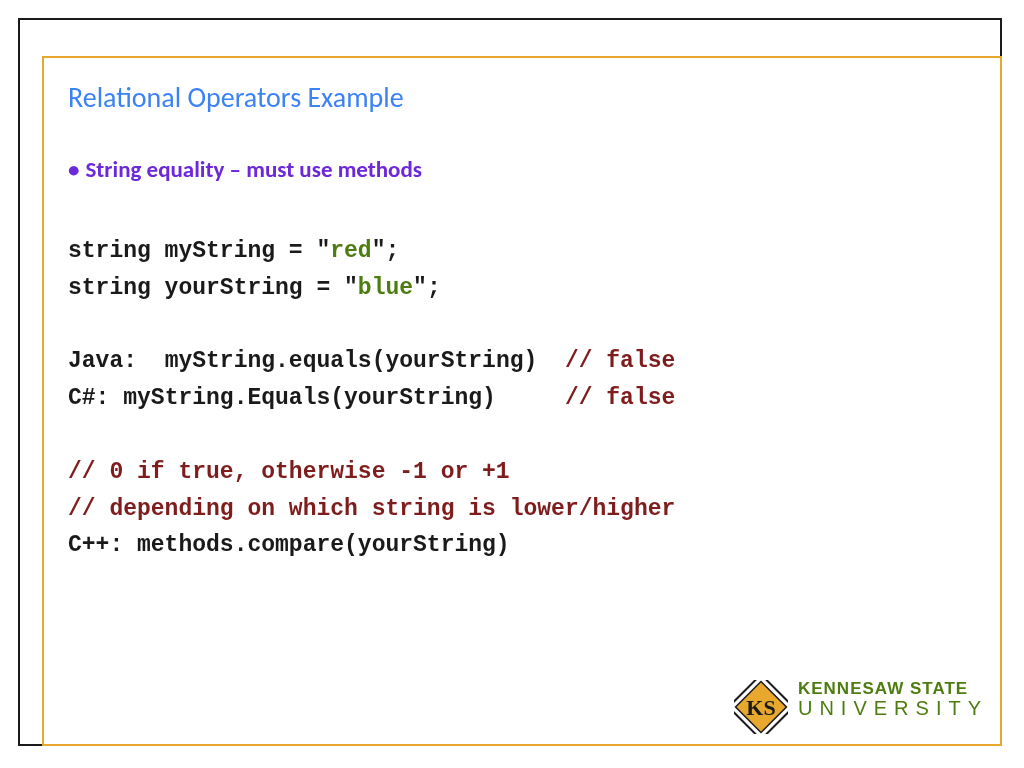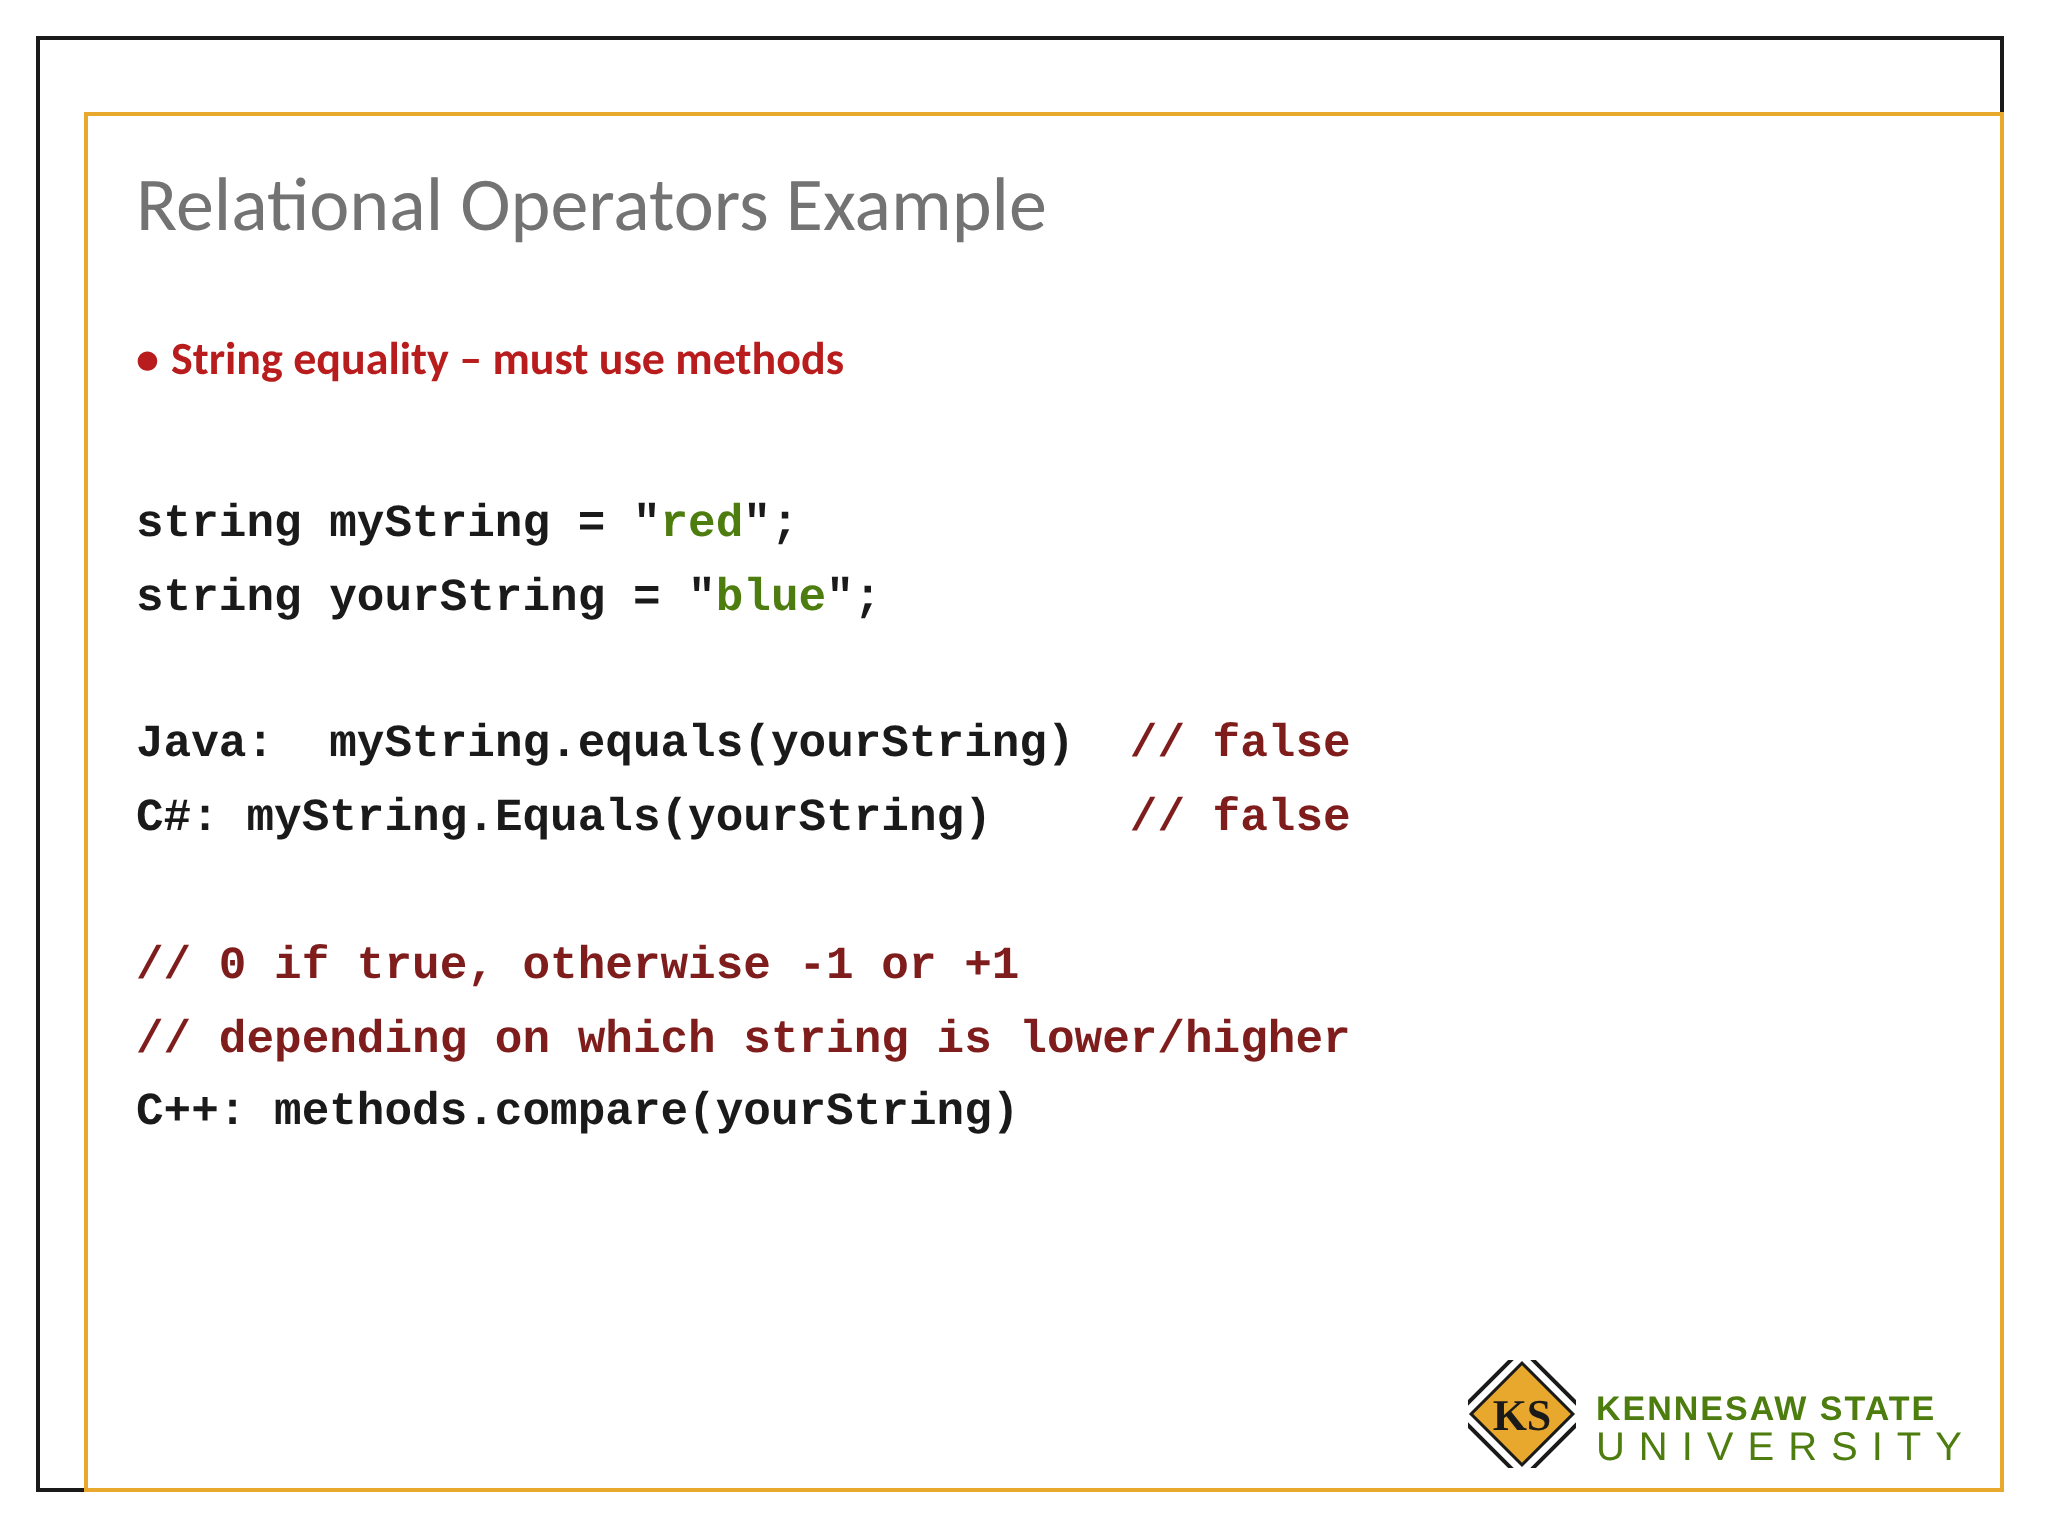--- a/index.html
+++ b/index.html
@@ -29,30 +29,30 @@
     border: 2px solid #e8a82e;
     box-sizing: border-box;
   }
   .content {
     position: absolute;
     left: 68px;
     top: 80px;
     width: 900px;
   }
   .title {
-    font-size: 38px;
+    font-size: 28px;
     font-weight: 400;
-    color: #737373;
+    color: #3b82f6;
     margin: 0 0 40px 0;
     font-family: "Segoe UI Light", "Segoe UI", Calibri, Arial, sans-serif;
   }
   .bullet-line {
     font-size: 23px;
     font-weight: 700;
-    color: #b91c1c;
+    color: #6d28d9;
     margin: 0 0 50px 0;
   }
   .bullet-dot {
     margin-right: 6px;
   }
   .code-block {
     font-family: "Courier New", Courier, monospace;
     font-size: 23px;
     font-weight: 700;
     line-height: 1.6;
@@ -60,21 +60,21 @@
     white-space: pre;
   }
   .str-lit { color: #4d7c0f; }
   .comment { color: #7f1d1d; }
   .black-code { color: #1a1a1a; }
   .logo {
     position: absolute;
     right: 36px;
     bottom: 34px;
     display: flex;
-    align-items: flex-end;
+    align-items: flex-start;
     gap: 10px;
   }
   .logo-mark {
     width: 54px;
     height: 54px;
   }
   .logo-text {
     display: flex;
     flex-direction: column;
     line-height: 1;

